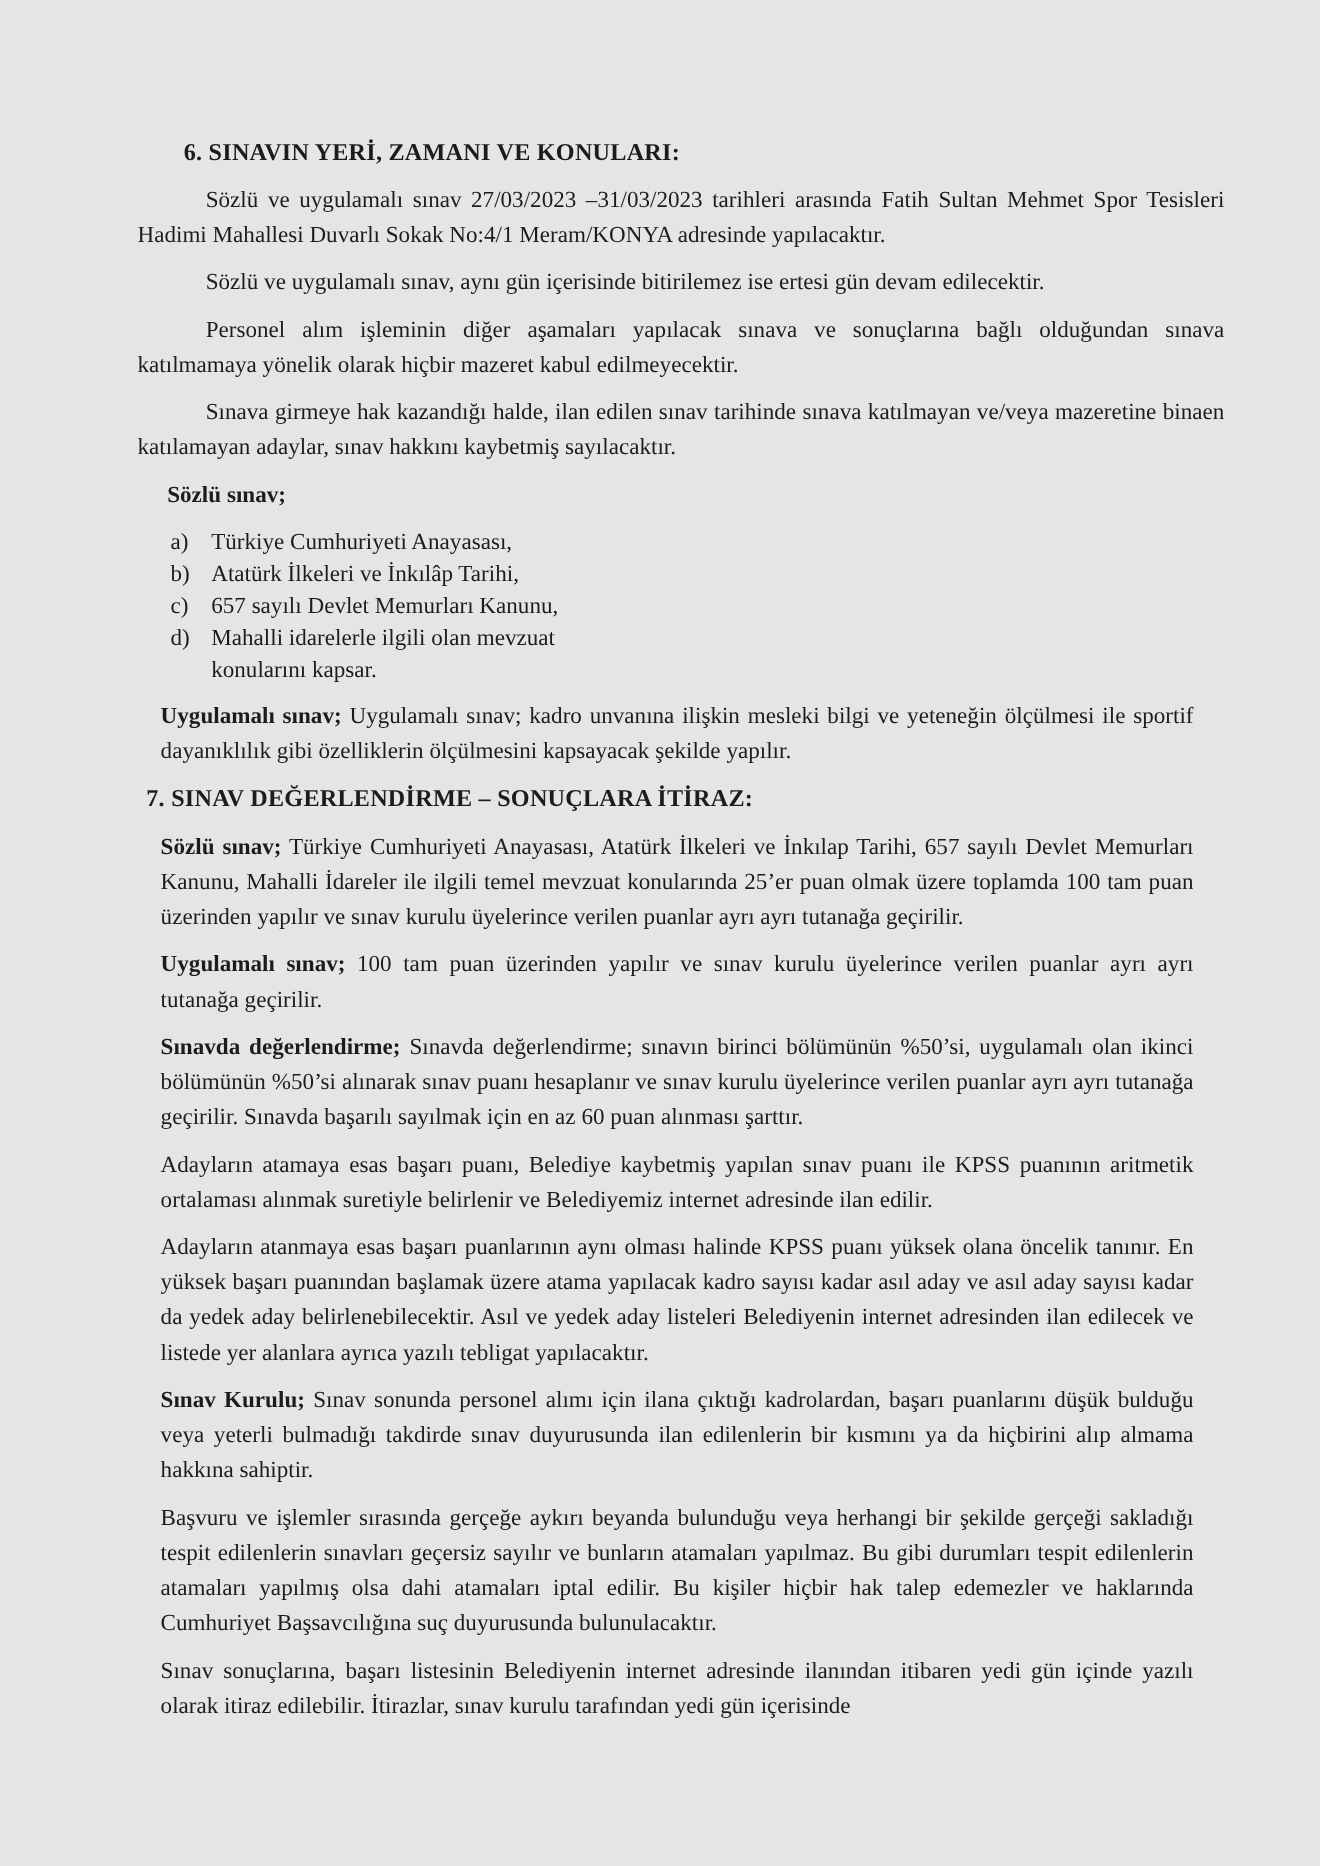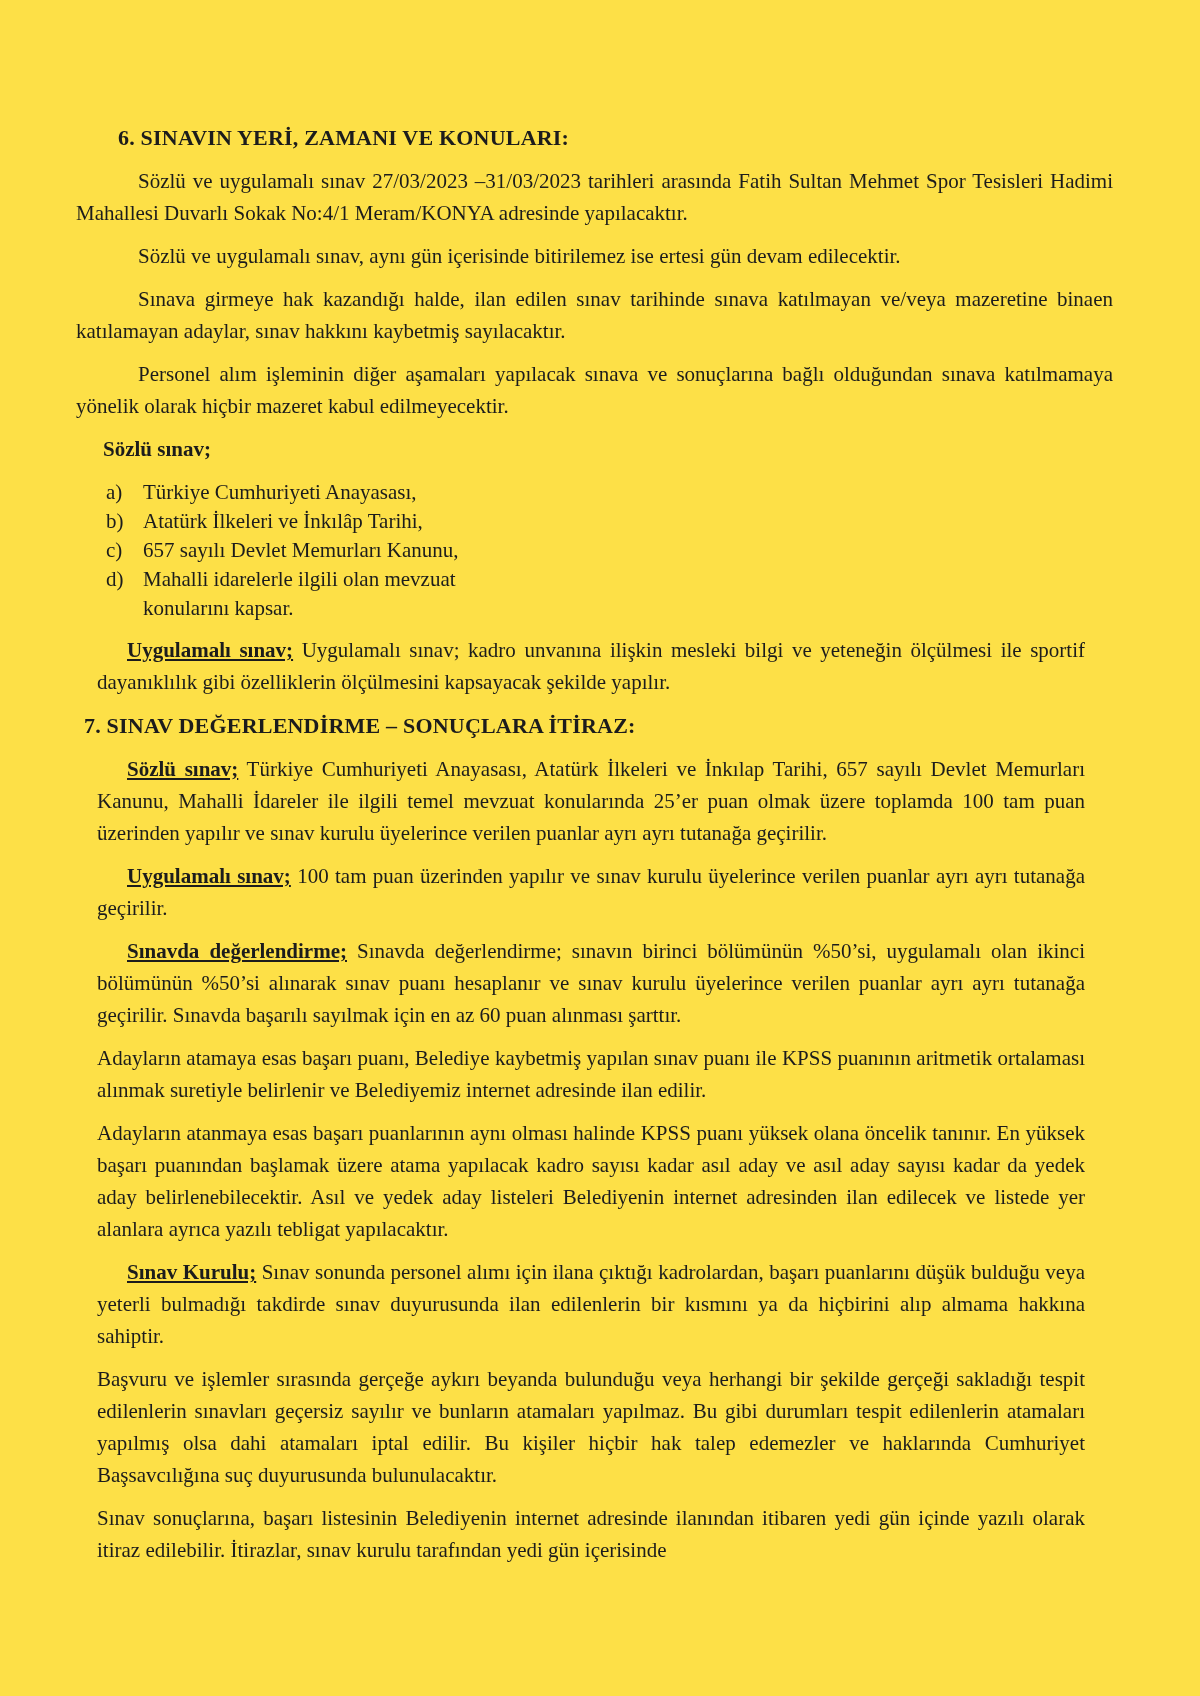--- a/index.html
+++ b/index.html
@@ -1,24 +1,24 @@
 <!DOCTYPE html>
 <html><head>
 <meta charset="utf-8">
 <style>
   html, body { margin: 0; padding: 0; background: #ffffff; }
   .page {
     position: relative;
     width: 1200px;
     height: 1696px;
     margin: 0 auto;
-    background: #fde047;
+    background: #e5e5e5;
     overflow: hidden;
     box-sizing: border-box;
-    padding: 121px 87px 0 60px;
+    padding: 121px 87px 0 109px;
     font-family: "Liberation Serif", "DejaVu Serif", serif;
     font-size: 21px;
     line-height: 32px;
     color: #1c1c1c;
     -webkit-font-smoothing: antialiased;
   }
   .page * { box-sizing: border-box; }
   h2.doc-heading {
     font-size: 22px;
     font-weight: bold;
@@ -42,38 +42,36 @@
     line-height: 29px;
   }
   .topic-list .li-letter { flex: 0 0 37px; }
   .topic-list .li-text { white-space: pre-line; }
   p.block {
     margin: 0 28px 11px 37px;
     text-align: justify;
   }
   .label-ul {
     font-weight: bold;
-    text-decoration: underline;
-    margin-left: 30px;
   }
 </style>
 </head>
 <body>
 
 <div class="page">
 
   <h2 class="doc-heading">6. SINAVIN YERİ, ZAMANI VE KONULARI:</h2>
 
   <p class="body-indent">Sözlü ve uygulamalı sınav 27/03/2023 –31/03/2023 tarihleri arasında Fatih Sultan Mehmet Spor Tesisleri Hadimi Mahallesi Duvarlı Sokak No:4/1 Meram/KONYA adresinde yapılacaktır.</p>
 
   <p class="body-indent">Sözlü ve uygulamalı sınav, aynı gün içerisinde bitirilemez ise ertesi gün devam edilecektir.</p>
 
+  <p class="body-indent">Personel alım işleminin diğer aşamaları yapılacak sınava ve sonuçlarına bağlı olduğundan sınava katılmamaya yönelik olarak hiçbir mazeret kabul edilmeyecektir.</p>
+
   <p class="body-indent">Sınava girmeye hak kazandığı halde, ilan edilen sınav tarihinde sınava katılmayan ve/veya mazeretine binaen katılamayan adaylar, sınav hakkını kaybetmiş sayılacaktır.</p>
-
-  <p class="body-indent">Personel alım işleminin diğer aşamaları yapılacak sınava ve sonuçlarına bağlı olduğundan sınava katılmamaya yönelik olarak hiçbir mazeret kabul edilmeyecektir.</p>
 
   <p class="label-line">Sözlü sınav;</p>
 
   <div class="topic-list">
     <div class="li">
       <span class="li-letter">a)</span>
         <span class="li-text">Türkiye Cumhuriyeti Anayasası,</span>
     </div>
     <div class="li">
       <span class="li-letter">b)</span>

